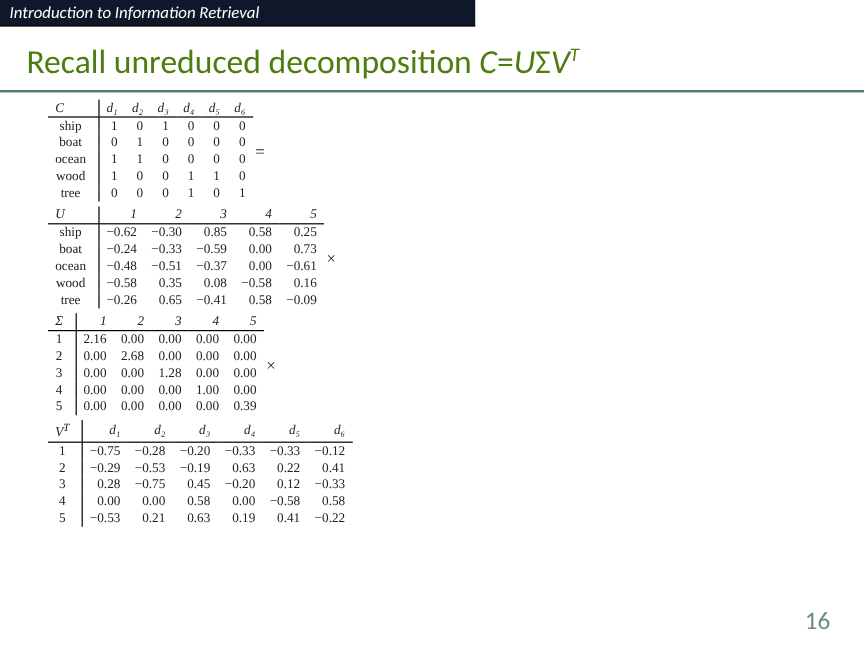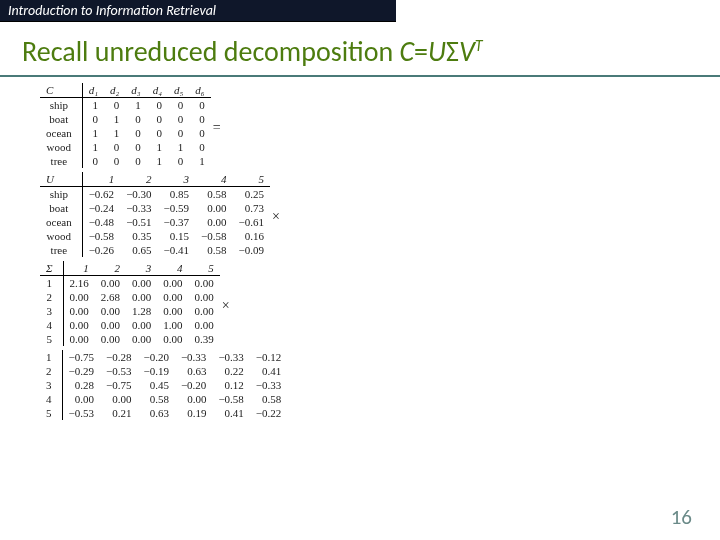--- a/index.html
+++ b/index.html
@@ -179,21 +179,21 @@
             <td>−0.48</td>
             <td>−0.51</td>
             <td>−0.37</td>
             <td>0.00</td>
             <td>−0.61</td>
           </tr>
           <tr>
             <td class="rowlab left-col">wood</td>
             <td>−0.58</td>
             <td>0.35</td>
-            <td>0.15</td>
+            <td>0.08</td>
             <td>−0.58</td>
             <td>0.16</td>
           </tr>
           <tr>
             <td class="rowlab left-col">tree</td>
             <td>−0.26</td>
             <td>0.65</td>
             <td>−0.41</td>
             <td>0.58</td>
             <td>−0.09</td>
@@ -255,20 +255,29 @@
             <td>0.39</td>
           </tr>
         </tbody>
       </table>
     <span class="op">×</span>
   </div>
 
   <div class="block">
     <table id="tbl-VT">
         <tbody>
+          <tr class="hdr-row">
+            <th class="mat-label left-col"><span class="it">V</span><sup class="it">T</sup></th>
+            <th class="it">d₁</th>
+            <th class="it">d₂</th>
+            <th class="it">d₃</th>
+            <th class="it">d₄</th>
+            <th class="it">d₅</th>
+            <th class="it">d₆</th>
+          </tr>
           <tr>
             <td class="rowlab left-col">1</td>
             <td>−0.75</td>
             <td>−0.28</td>
             <td>−0.20</td>
             <td>−0.33</td>
             <td>−0.33</td>
             <td>−0.12</td>
           </tr>
           <tr>

